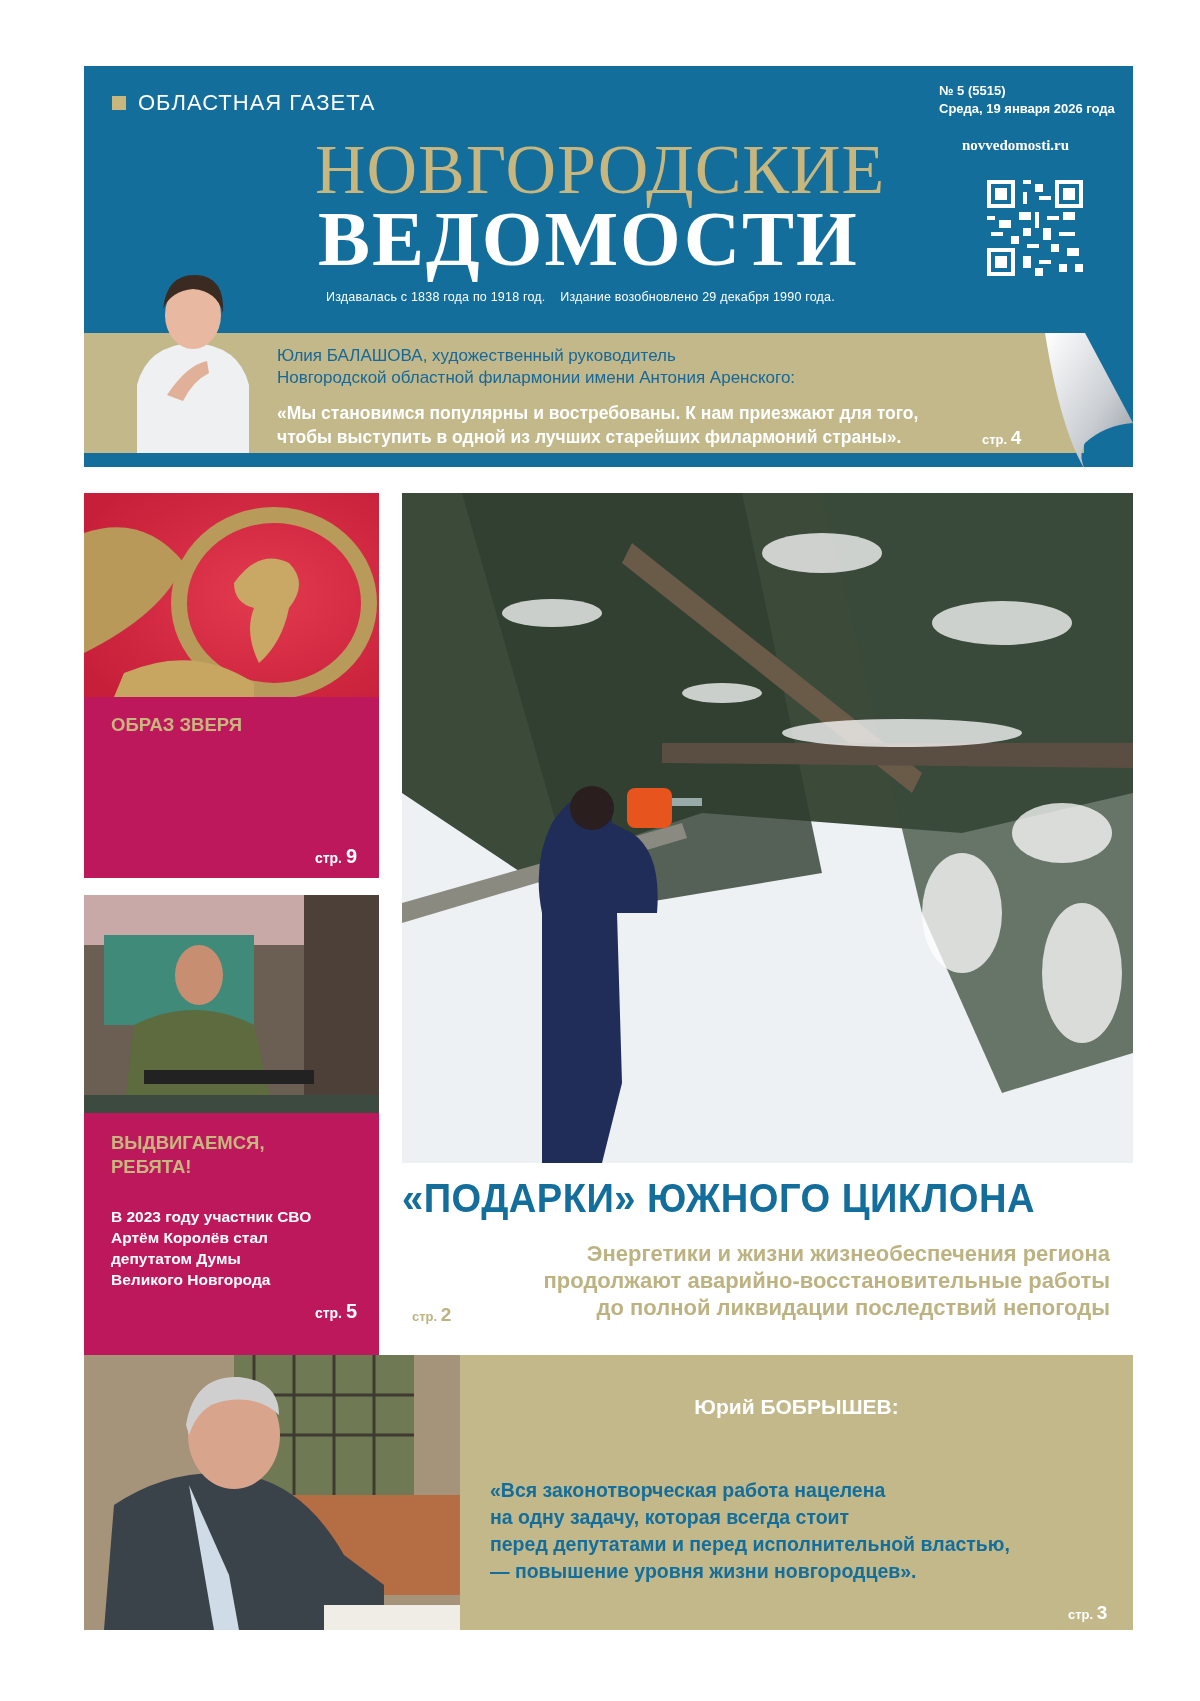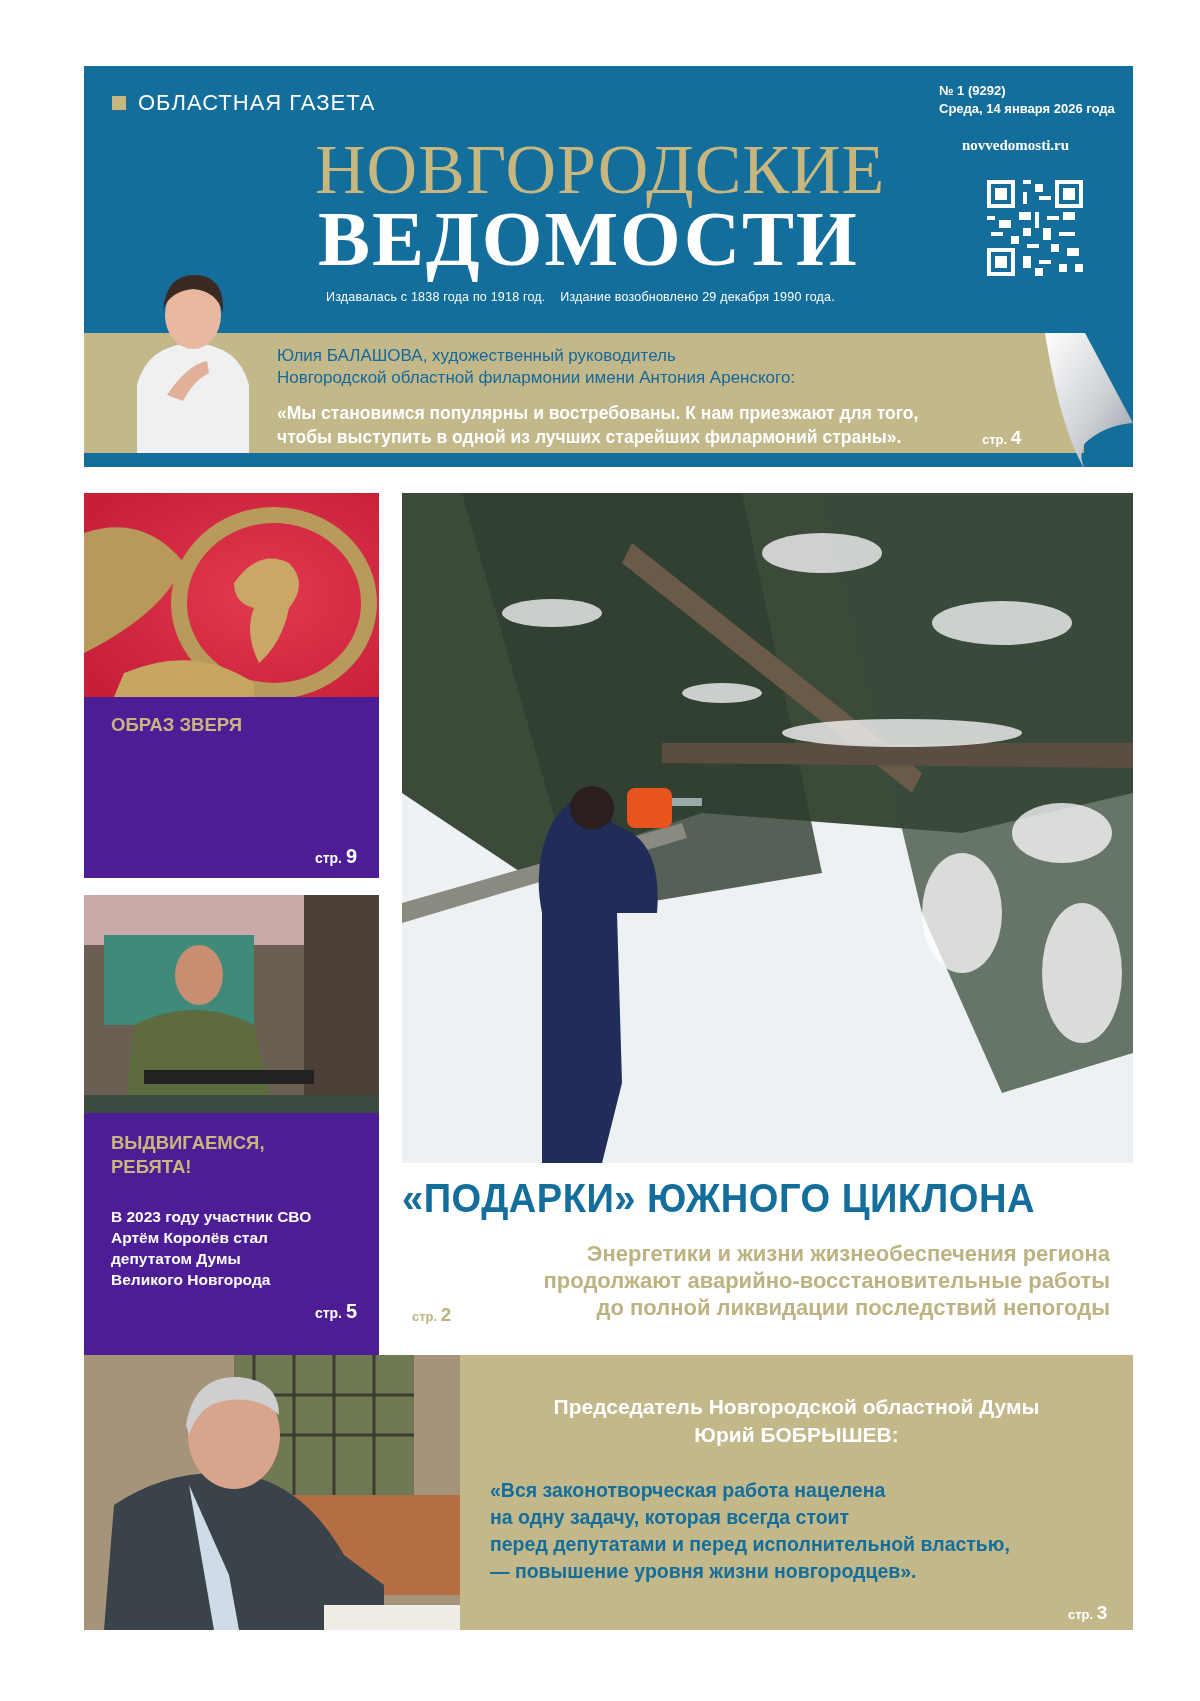--- a/index.html
+++ b/index.html
@@ -20,21 +20,21 @@
 
   .promo-band { left:84px; top:333px; width:1000px; height:120px; background:#c2b88a; }
   .promo-photo { left:127px; top:265px; width:132px; height:188px; }
   .promo-name { left:277px; top:345px; color:#16689a; font-size:17px; line-height:22px; }
   .promo-quote { left:277px; top:401px; color:#fff; font-size:17.5px; font-weight:bold; line-height:24px; }
   .promo-page { left:982px; top:427px; color:#fff; font-size:13px; font-weight:bold; }
   .promo-page b { font-size:19px; }
   .curl { left:965px; top:333px; width:170px; height:140px; }
 
   
-  .card { left:84px; width:295px; background:#4c1d95; }
+  .card { left:84px; width:295px; background:#be185d; }
   .card .ttl { position:absolute; left:27px; color:#c7b77f; font-weight:bold; font-size:18.5px; line-height:24px; }
   .card .txt { position:absolute; left:27px; color:#fff; font-weight:bold; font-size:15.5px; line-height:21px; }
   .card .pg { position:absolute; right:22px; color:#fff; font-weight:bold; font-size:14px; }
   .card .pg b { font-size:20px; }
 
   
   .mainphoto { left:402px; top:493px; width:731px; height:670px; }
   .headline { left:402px; top:1175px; color:#136e9c; font-weight:bold; font-size:41px; letter-spacing:0.5px; transform:scaleX(0.93); transform-origin:left top; white-space:nowrap; }
   .deck { right:90px; top:1240px; width:700px; color:#bdb382; font-weight:bold; font-size:22px; line-height:27px; text-align:right; }
   .deckpage { left:412px; top:1304px; color:#bdb382; font-weight:bold; font-size:13px;text-align:right; }
@@ -53,22 +53,22 @@
 
 <div class="abs masthead"></div>
 <div class="abs kicker">
   <span class="sq"></span>
   <span>ОБЛАСТНАЯ ГАЗЕТА</span>
 </div>
 <div class="abs title1">НОВГОРОДСКИЕ</div>
 <div class="abs title2">ВЕДОМОСТИ</div>
 <div class="abs since">Издавалась с 1838 года по 1918 год.    Издание возобновлено 29 декабря 1990 года.</div>
 <div class="abs issue">
-  <div>№ 1 (9292)</div>
-  <div>Среда, 14 января 2026 года</div>
+  <div>№ 5 (5515)</div>
+  <div>Среда, 19 января 2026 года</div>
 </div>
 <div class="abs site">novvedomosti.ru</div>
 <div class="abs qr">
   <svg width="96" height="96" viewBox="0 0 24 24">
     <rect width="24" height="24" fill="#136e9c"></rect>
     <g fill="#fff">
       <rect x="0" y="0" width="7" height="7"></rect>
         <rect x="17" y="0" width="7" height="7"></rect>
         <rect x="0" y="17" width="7" height="7"></rect>
     </g>
@@ -243,21 +243,20 @@
     <rect x="200" y="140" width="176" height="100" fill="#b56d44"></rect>
     <path d="M20 275 L30 150 Q90 110 160 120 Q220 130 260 200 L300 230 L300 275 Z" fill="#3a424a"></path>
     <path d="M105 130 L145 220 L155 275 L130 275 Z" fill="#cfdbe6"></path>
     <ellipse cx="150" cy="80" rx="46" ry="54" fill="#d9a48c"></ellipse>
     <path d="M102 70 Q110 20 155 22 Q195 26 195 60 Q175 40 140 46 Q115 50 105 80 Z" fill="#cfcfcf"></path>
     <rect x="240" y="250" width="136" height="25" fill="#f0ece6"></rect>
   </svg>
 </div>
 <div class="abs bottom-band"></div>
 <div class="abs bb-title">
-  <div>Председатель Новгородской областной Думы</div>
   <div>Юрий БОБРЫШЕВ:</div>
 </div>
 <div class="abs bb-quote">
   <div>«Вся законотворческая работа нацелена</div>
   <div>на одну задачу, которая всегда стоит</div>
   <div>перед депутатами и перед исполнительной властью,</div>
   <div>— повышение уровня жизни новгородцев».</div>
 </div>
 <div class="abs bb-page">
   <span>стр.</span> <b>3</b>

